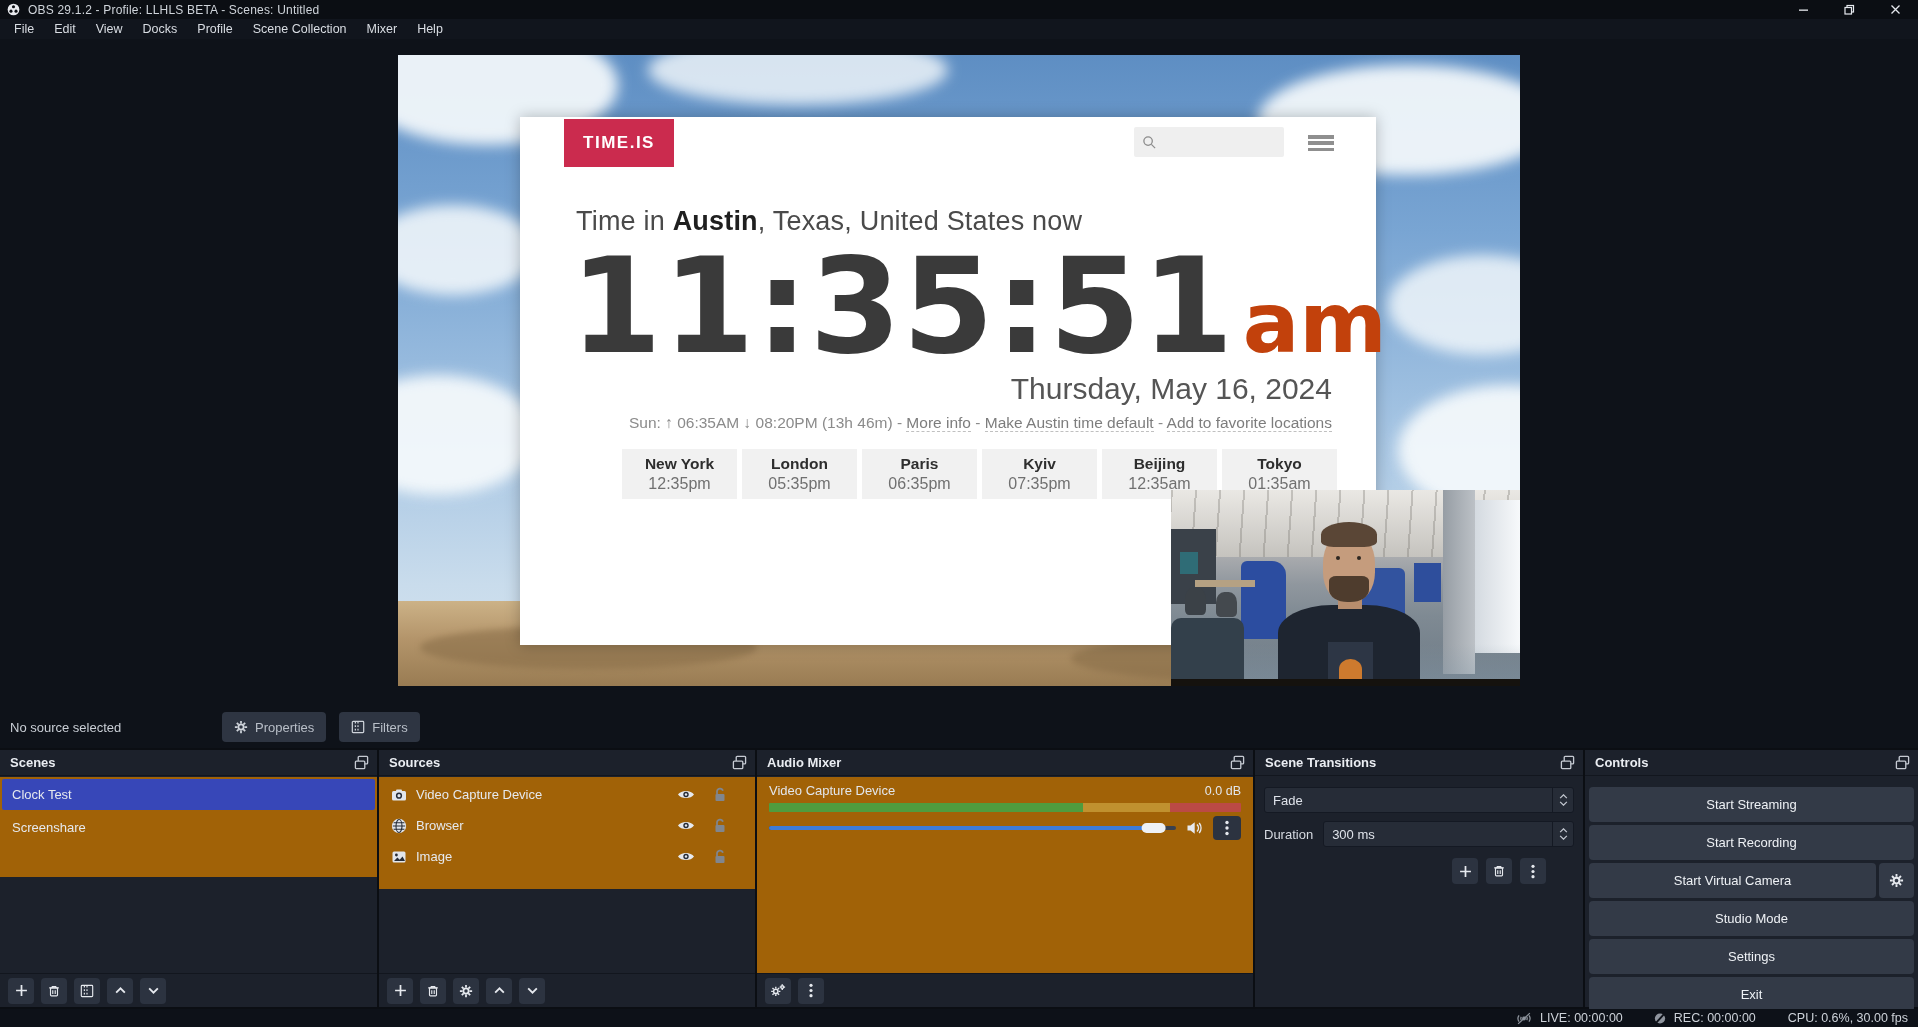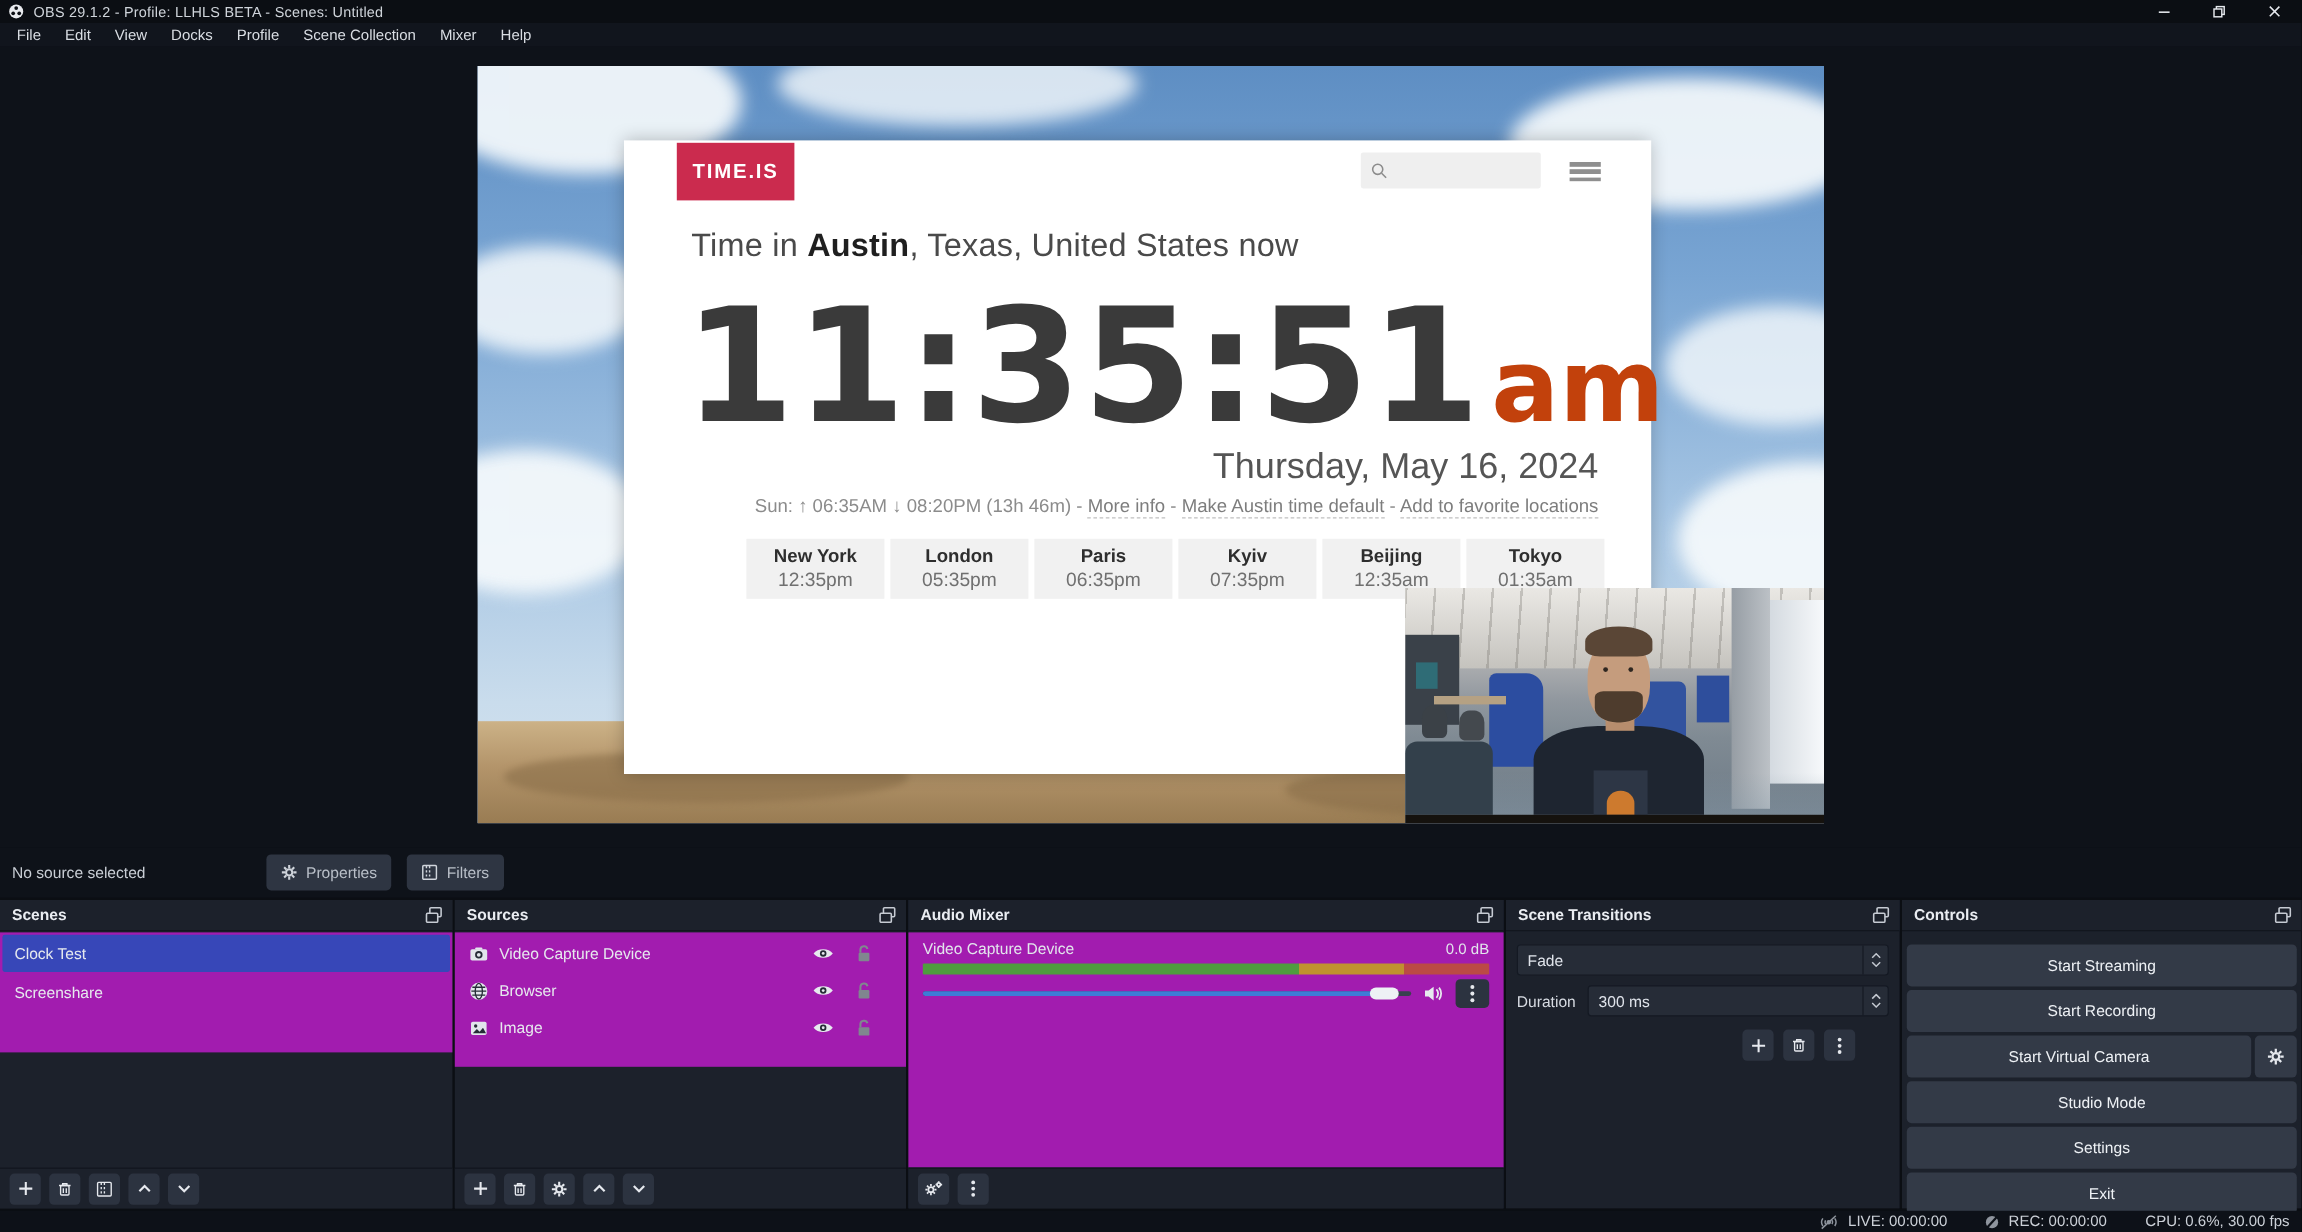--- a/index.html
+++ b/index.html
@@ -25,28 +25,28 @@
   .canvas { position:absolute; left:398px; top:16px; width:1122px; height:631px; overflow:hidden;
     background:linear-gradient(180deg,#5e8ec3 0%,#79a5d3 28%,#a3c3e2 58%,#c9dcec 84%,#d6e3ef 100%); }
   .cloud { position:absolute; background:#f6fafc; border-radius:50%; filter:blur(7px); opacity:.92; }
   .desert { position:absolute; left:0; bottom:0; width:100%; height:13.5%;
     background:linear-gradient(180deg,#ccb287 0%,#b3946a 45%,#997c53 100%); }
   .dune { position:absolute; background:#876c47; opacity:.55; border-radius:50%; filter:blur(3px); }
 
   
   .webpage { position:absolute; left:122px; top:62px; width:856px; height:528px; background:#ffffff;
     box-shadow:0 0 14px rgba(0,0,0,.25); color:#444; }
-  .ti-logo { position:absolute; left:44px; top:2px; width:98px; height:48px; background:#cb2b4e;
+  .ti-logo { position:absolute; left:44px; top:2px; width:110px; height:48px; background:#cb2b4e;
     color:#fff; font-weight:bold; font-size:17px; letter-spacing:1.5px; display:flex; align-items:center; justify-content:center; }
   .ti-search { position:absolute; left:614px; top:10px; width:150px; height:30px; background:#efefef;
     border-radius:2px; display:flex; align-items:center; padding-left:8px; }
   .ti-burger { position:absolute; left:788px; top:18px; width:26px; height:16px;
     display:flex; flex-direction:column; justify-content:space-between; }
   .ti-burger i { display:block; height:3.5px; background:#8f8f8f; }
-  .ti-heading { position:absolute; left:56px; top:72px; font-size:27px; color:#4a4a4a; letter-spacing:.2px; }
+  .ti-heading { position:absolute; left:56px; top:89px; font-size:27px; color:#4a4a4a; letter-spacing:.2px; }
   .ti-heading b { color:#1f1f1f; font-weight:bold; }
   .ti-clockrow { position:absolute; left:50px; top:84px; width:762px; display:flex; align-items:baseline; justify-content:flex-start; }
   .ti-clock { font-family:"DejaVu Sans",sans-serif; font-weight:bold; font-size:132px; line-height:1.6;
     color:#3a3a3a; letter-spacing:1px; }
   .ti-ampm { font-family:"DejaVu Sans",sans-serif; font-weight:bold; font-size:84px; color:#c2410c; margin-left:8px; }
   .ti-date { position:absolute; right:44px; top:255px; font-size:30px; color:#555; }
   .ti-sun { position:absolute; right:44px; top:297px; font-size:15.5px; color:#8b8b8b; }
   .ti-sun a { color:#7d7d7d; text-decoration:none; border-bottom:1px dashed #c0c0c0; }
   .ti-cities { position:absolute; left:102px; top:332px; display:flex; gap:5px; }
   .ti-city { width:115px; height:50px; background:#f1f1f1; text-align:center; padding-top:6px; }
@@ -94,21 +94,21 @@
 
   
   .docks { position:absolute; left:0; top:750px; width:100%; height:257px; display:flex; gap:2px; background:#0b0e13; }
   .panel { position:relative; background:#1c212b; height:100%; }
   .p-scenes { width:377px; } .p-sources { width:376px; } .p-mixer { width:496px; }
   .p-trans { width:328px; } .p-controls { flex:1; }
   .p-head { height:26px; display:flex; align-items:center; justify-content:space-between;
     padding:0 8px 0 10px; background:#1c212b; border-bottom:1px solid #12161e; }
   .p-title { color:#eaedf2; font-size:13px; font-weight:bold; }
   .p-body { position:absolute; left:0; top:27px; right:0; bottom:34px; }
-  .listzone { background:#a21caf; }
+  .listzone { background:#a16207; }
   .lz-scenes { position:absolute; left:0; top:0; right:0; height:100px; }
   .lz-sources { position:absolute; left:0; top:0; right:0; height:112px; }
   .scene-row { height:31px; margin:2px; display:flex; align-items:center; padding-left:10px;
     color:#e6e9ee; font-size:13px; border-radius:2px; }
   .scene-row.selected { background:#3747b8; }
   .src-row { height:27px; margin:4px 0 4px 0; display:flex; align-items:center; padding:0 0 0 12px;
     color:#e6e9ee; font-size:13px; }
   .src-row .lbl { flex:1; margin-left:9px; }
   .src-icons { display:flex; align-items:center; gap:18px; padding-right:28px; }
   .p-toolbar { position:absolute; left:0; bottom:0; right:0; height:34px; border-top:1px solid #12161e;

